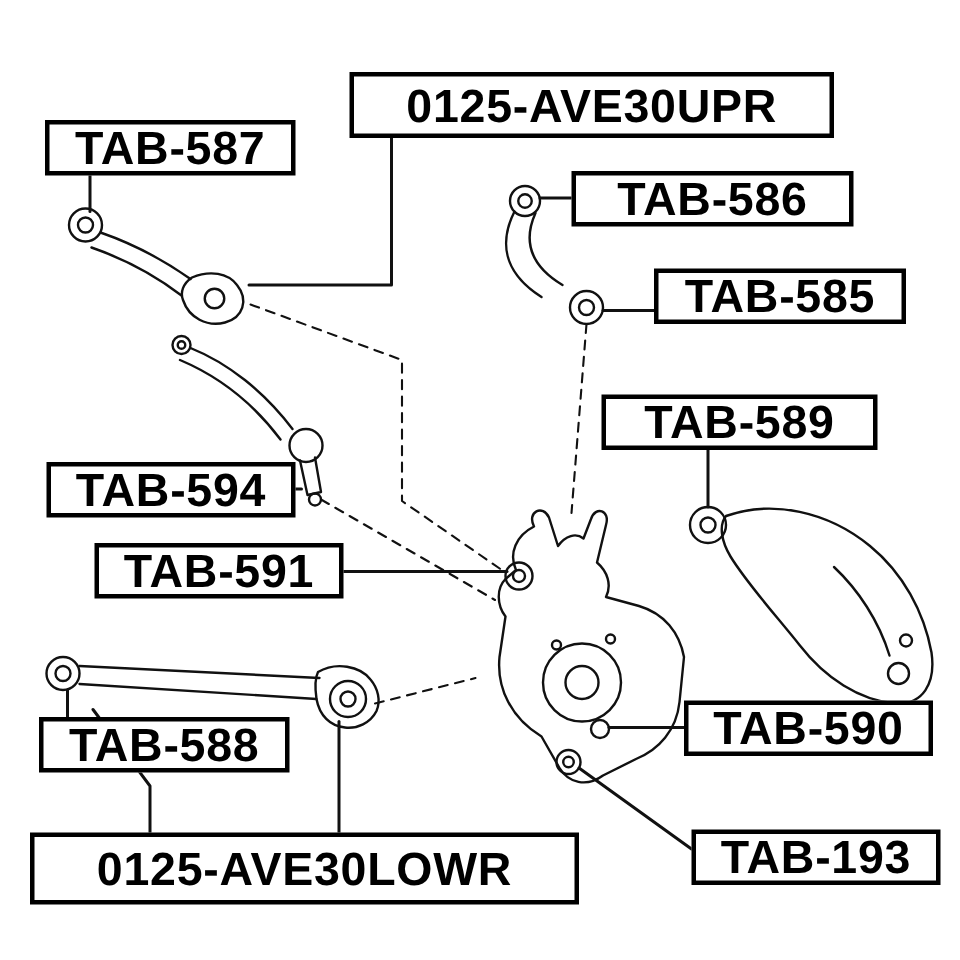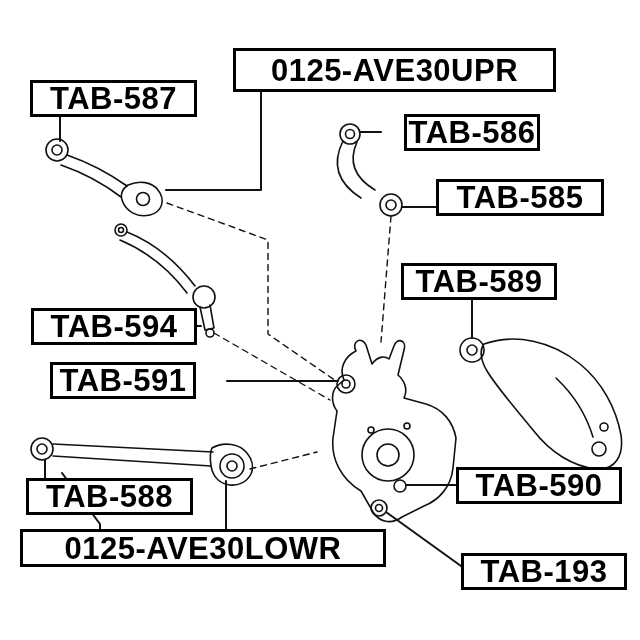--- a/index.html
+++ b/index.html
@@ -117,31 +117,31 @@
         <path d="M 250 469 L 317 452"></path>
       </g>
 
     </g>
   </svg>
 
   <div class="plabel" style="left:30px;top:80px;width:167px;height:37px">TAB-587</div>
 
   <div class="plabel" style="left:233px;top:48px;width:323px;height:44px">0125-AVE30UPR</div>
 
-  <div class="plabel" style="left:404px;top:114px;width:136px;height:37px">TAB-586</div>
+  <div class="plabel" style="left:381px;top:114px;width:188px;height:37px">TAB-586</div>
 
   <div class="plabel" style="left:436px;top:179px;width:168px;height:37px">TAB-585</div>
 
-  <div class="plabel" style="left:401px;top:263px;width:156px;height:37px">TAB-589</div>
+  <div class="plabel" style="left:401px;top:263px;width:184px;height:37px">TAB-589</div>
 
   <div class="plabel" style="left:31px;top:308px;width:166px;height:37px">TAB-594</div>
 
-  <div class="plabel" style="left:50px;top:362px;width:146px;height:37px">TAB-591</div>
+  <div class="plabel" style="left:63px;top:362px;width:166px;height:37px">TAB-591</div>
 
   <div class="plabel" style="left:26px;top:478px;width:167px;height:37px">TAB-588</div>
 
   <div class="plabel" style="left:456px;top:467px;width:166px;height:37px">TAB-590</div>
 
-  <div class="plabel" style="left:20px;top:529px;width:366px;height:38px">0125-AVE30LOWR</div>
+  <div class="plabel" style="left:20px;top:555px;width:366px;height:48px">0125-AVE30LOWR</div>
 
   <div class="plabel" style="left:461px;top:553px;width:166px;height:37px">TAB-193</div>
 
 </div>
 
 </body></html>

